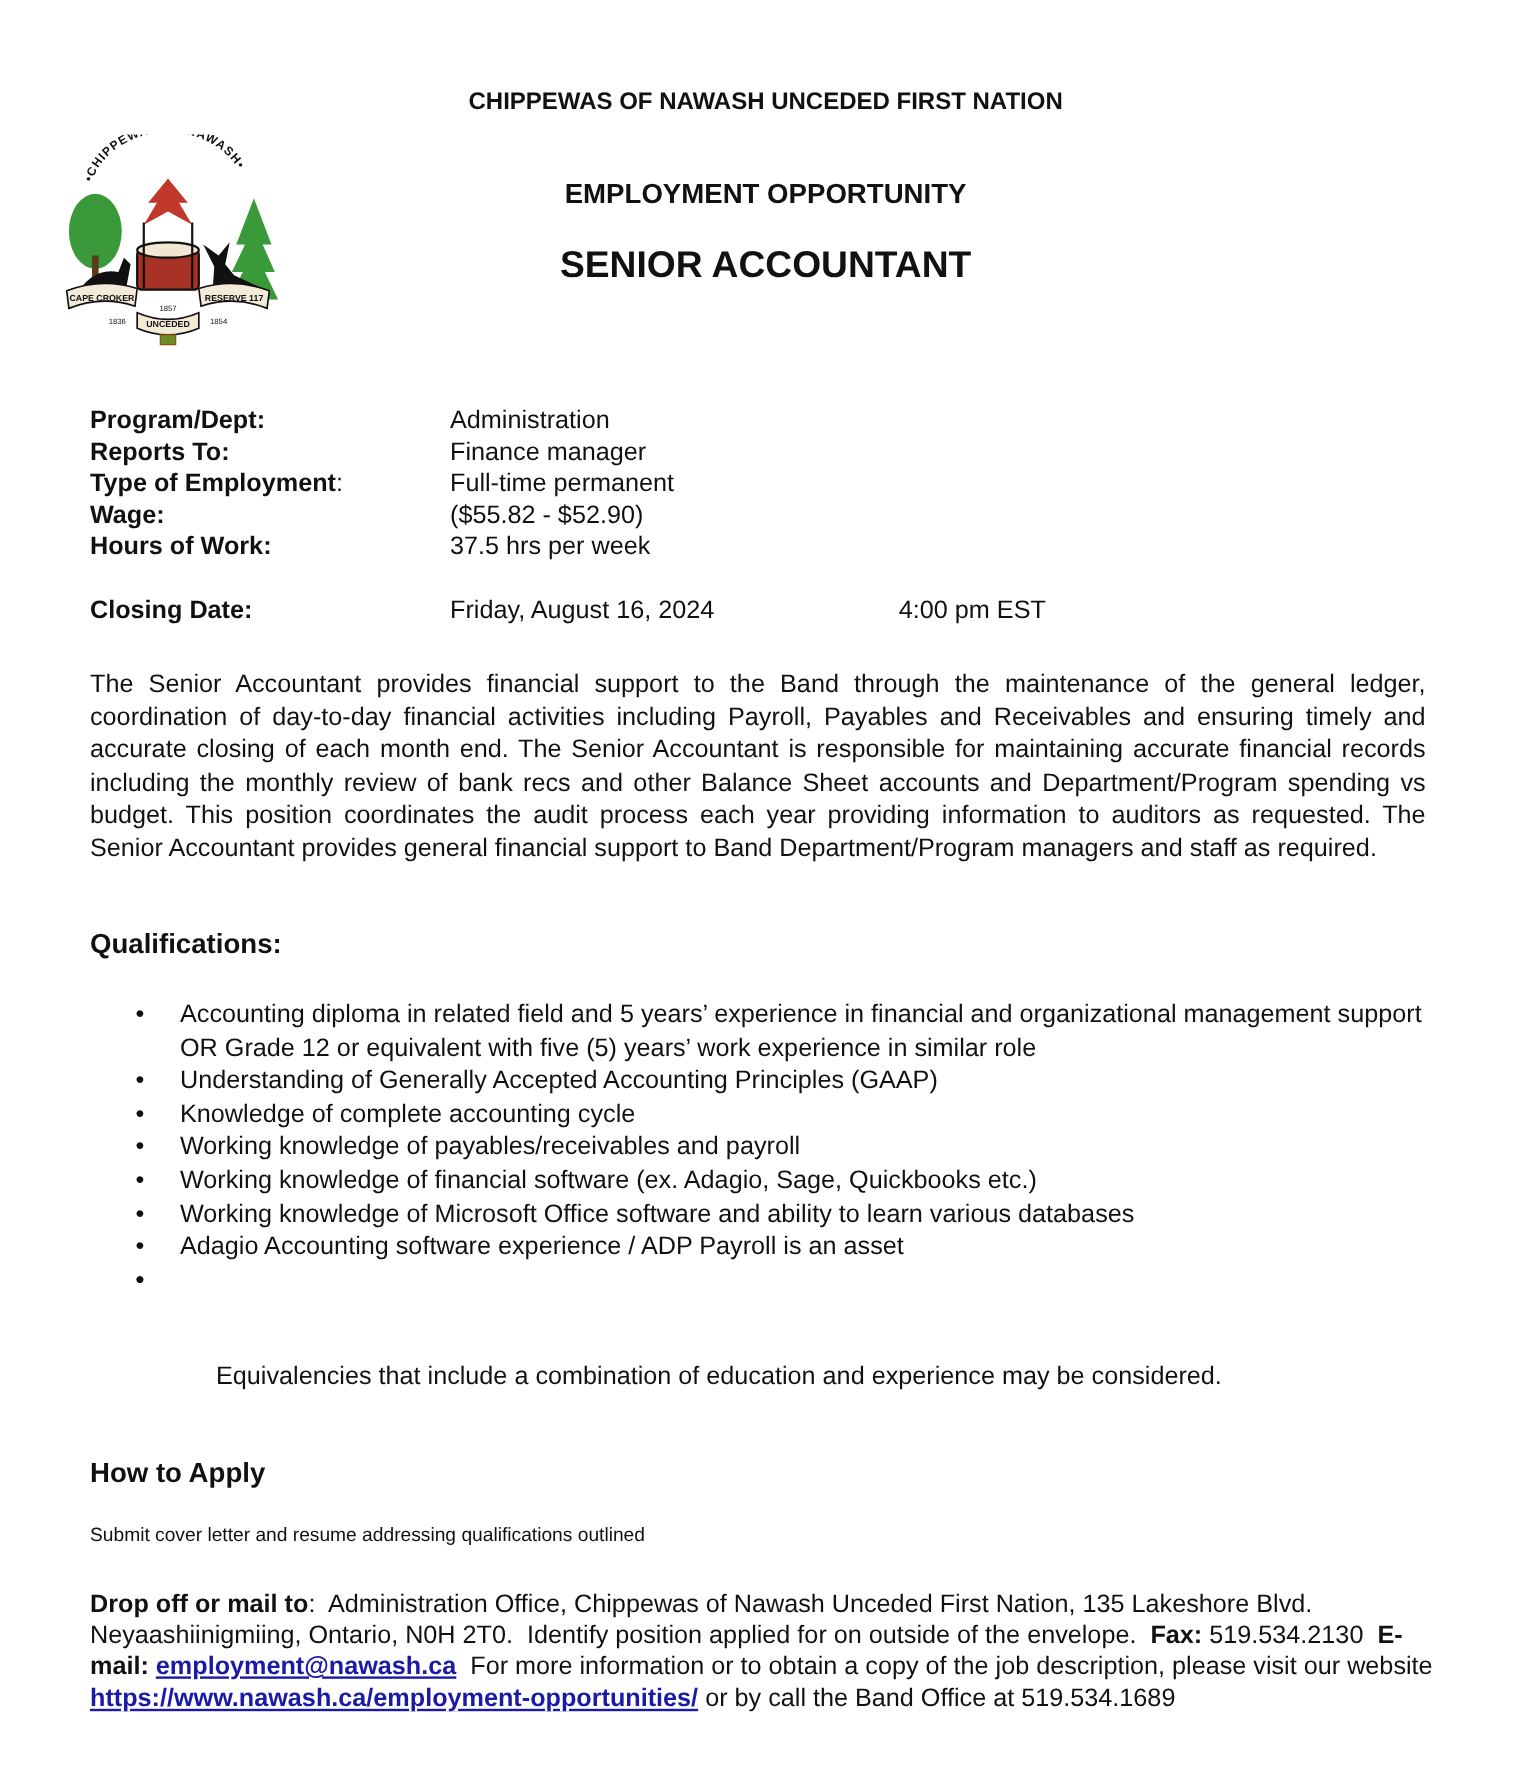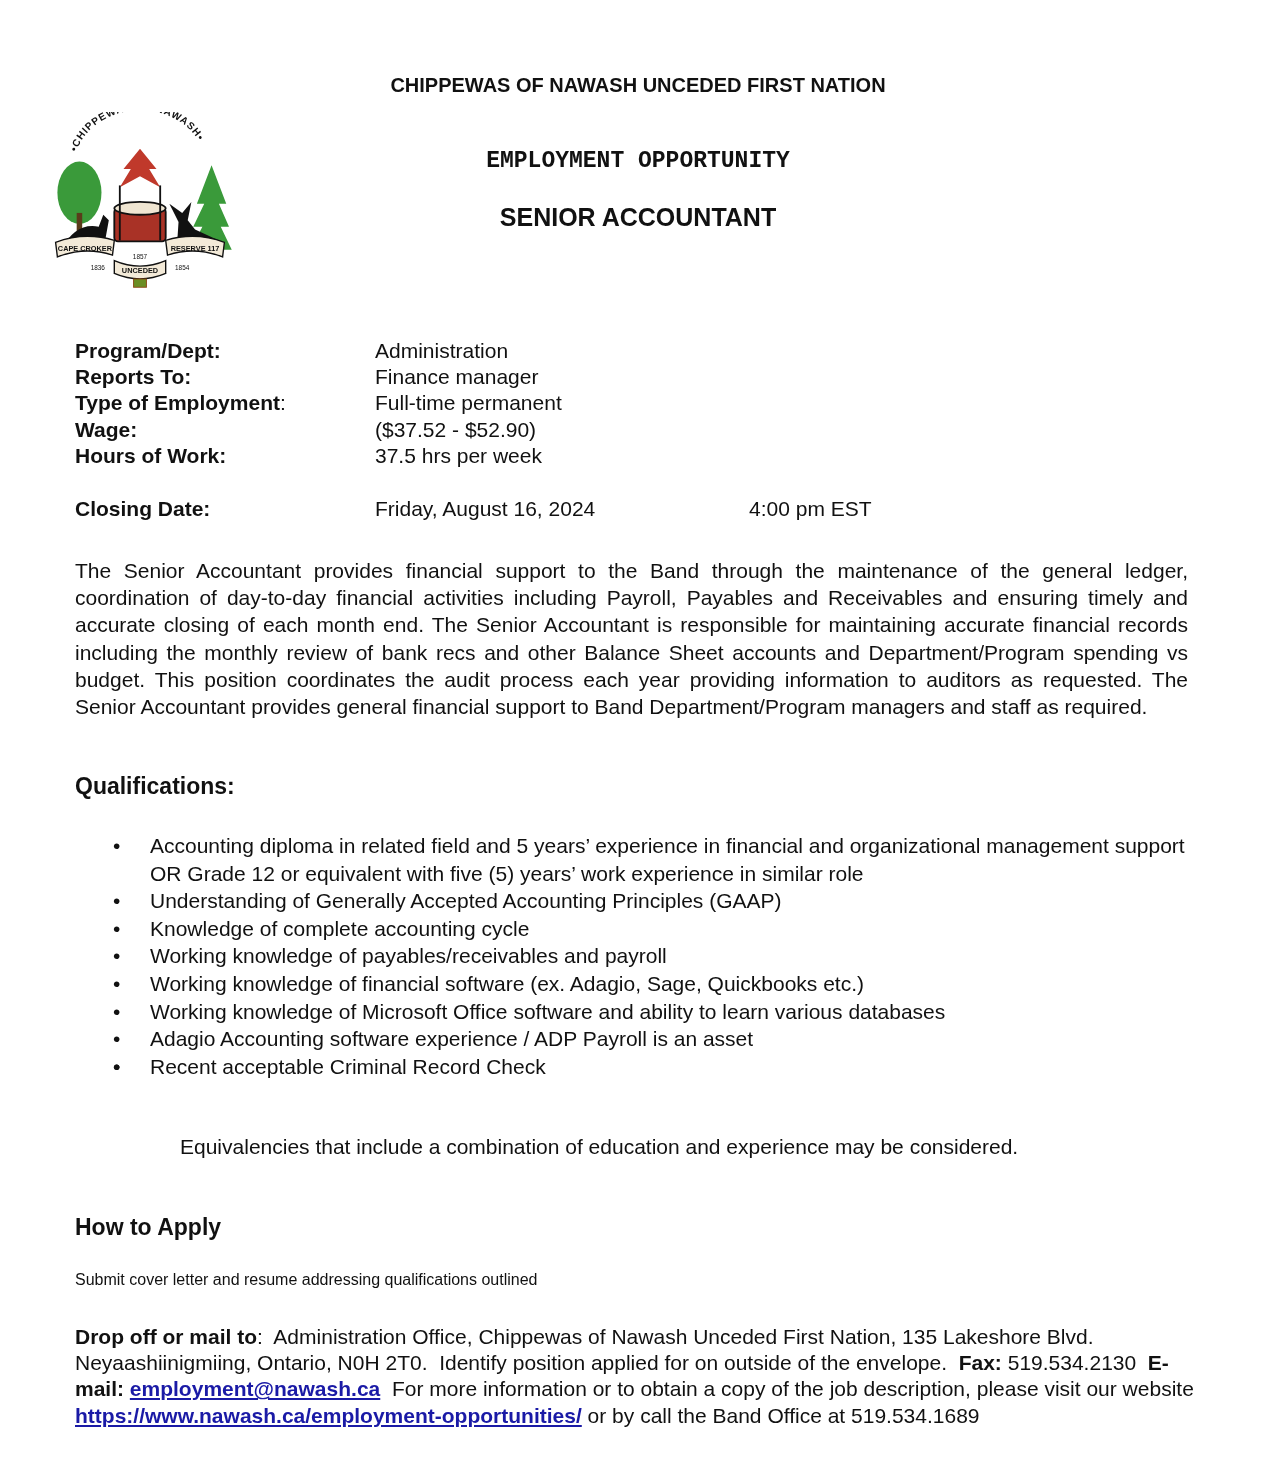--- a/index.html
+++ b/index.html
@@ -3,22 +3,22 @@
 <meta charset="utf-8">
 <style>
   html, body { margin: 0; padding: 0; background: #ffffff; }
   body {
     width: 1276px; height: 1474px; position: relative; overflow: hidden;
     font-family: "Liberation Sans", sans-serif; color: #111111;
   }
   .abs { position: absolute; }
   .h-center { left: 0; width: 1276px; text-align: center; font-weight: bold; }
   #org-title { top: 74px; font-size: 20px; }
-  #doc-kind { top: 148px; font-size: 23px; font-family: Liberation Mono, monospace; }
-  #job-title { top: 203px; font-size: 25px; text-align: center; }
+  #doc-kind { top: 148px; font-size: 23px; }
+  #job-title { top: 203px; font-size: 31px; text-align: center; }
   #logo { left: 48px; top: 112px; width: 184px; height: 178px; }
 
   .field-row { position: absolute; left: 75px; font-size: 21px; height: 26px; line-height: 26px; white-space: nowrap; }
   .field-label { position: absolute; left: 0; font-weight: bold; }
   .field-label .colon-normal { font-weight: normal; }
   .field-value { position: absolute; left: 300px; }
   .field-extra { position: absolute; left: 674px; }
 
   #summary {
     left: 75px; top: 557px; width: 1113px; font-size: 21px; line-height: 27.2px;
@@ -85,21 +85,21 @@
 <div class="field-row" style="top:364px;">
   <span class="field-label">Reports To:</span>
   <span class="field-value">Finance manager</span>
 </div>
 <div class="field-row" style="top:390px;">
   <span class="field-label"><span>Type of Employment</span><span class="colon-normal">:</span></span>
   <span class="field-value">Full-time permanent</span>
 </div>
 <div class="field-row" style="top:417px;">
   <span class="field-label">Wage:</span>
-  <span class="field-value">($37.52 - $52.90)</span>
+  <span class="field-value">($55.82 - $52.90)</span>
 </div>
 <div class="field-row" style="top:443px;">
   <span class="field-label">Hours of Work:</span>
   <span class="field-value">37.5 hrs per week</span>
 </div>
 <div class="field-row" style="top:496px;">
   <span class="field-label">Closing Date:</span>
   <span class="field-value">Friday, August 16, 2024</span>
   <span class="field-extra">4:00 pm EST</span>
 </div>
@@ -109,21 +109,21 @@
 <div class="abs" id="qual-heading">Qualifications:</div>
 <ul class="abs" id="qual-list">
   <li><span class="bullet">•</span><span>Accounting diploma in related field and 5 years’ experience in financial and organizational management support OR Grade 12 or equivalent with five (5) years’ work experience in similar role</span></li>
   <li><span class="bullet">•</span><span>Understanding of Generally Accepted Accounting Principles (GAAP)</span></li>
   <li><span class="bullet">•</span><span>Knowledge of complete accounting cycle</span></li>
   <li><span class="bullet">•</span><span>Working knowledge of payables/receivables and payroll</span></li>
   <li><span class="bullet">•</span><span>Working knowledge of financial software (ex. Adagio, Sage, Quickbooks etc.)</span></li>
   <li><span class="bullet">•</span><span>Working knowledge of Microsoft Office software and ability to learn various databases</span></li>
   <li><span class="bullet">•</span><span>Adagio Accounting software experience / ADP Payroll is an asset</span></li>
   <li><span class="bullet">•</span></li>
-  <li><span class="bullet">•</span><span>Recent acceptable Criminal Record Check</span></li>
+  <li><span class="bullet">•</span></li>
 </ul>
 
 <div class="abs" id="equiv">Equivalencies that include a combination of education and experience may be considered.</div>
 
 <div class="abs" id="apply-heading">How to Apply</div>
 <div class="abs" id="apply-line">Submit cover letter and resume addressing qualifications outlined</div>
 
 <div class="abs" id="dropoff"><b>Drop off or mail to</b><span>:</span><span style="white-space:pre-wrap">  Administration Office, Chippewas of Nawash Unceded First Nation, 135 Lakeshore Blvd. Neyaashiinigmiing, Ontario, N0H 2T0.  Identify position applied for on outside of the envelope.  </span><b>Fax:</b><span style="white-space:pre-wrap"> 519.534.2130  </span><b>E-mail:</b> <a class="link" href="#">employment@nawash.ca</a><span style="white-space:pre-wrap">  For more information or to obtain a copy of the job description, please visit our website </span><a class="link" href="#">https://www.nawash.ca/employment-opportunities/</a><span> or by call the Band Office at 519.534.1689</span></div>
 
 </body></html>

